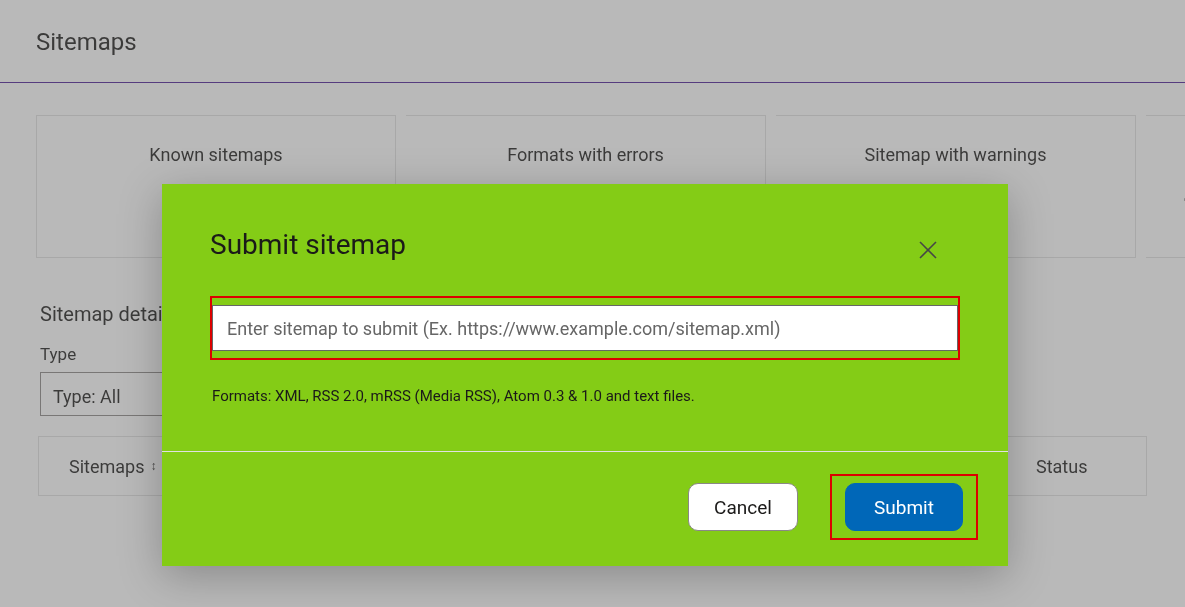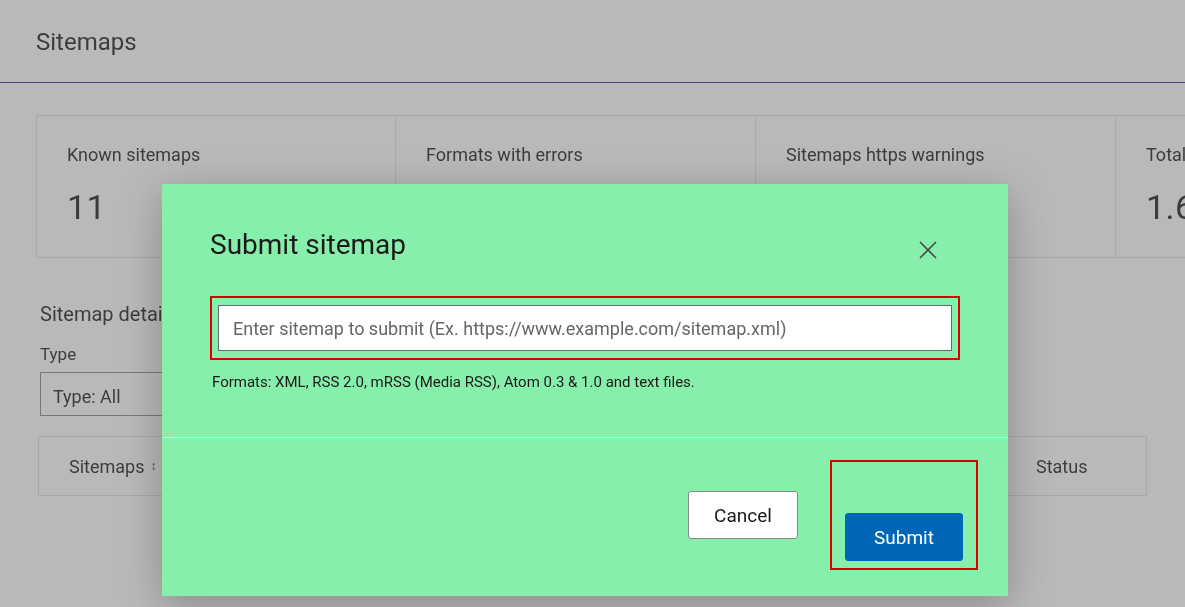--- a/index.html
+++ b/index.html
@@ -23,22 +23,23 @@
     border-bottom: 1px solid #4c1d95;
   }
   .page-title {
     font-size: 24px;
     font-weight: 400;
     color: #1b1a19;
   }
 
   .stats-row {
     display: flex;
-    gap: 0;
+    gap: 10px;
     padding: 32px 28px 0 36px;
+    text-align: center;
   }
   .stat-card {
     border: 1px solid #e1e1e1;
     padding: 28px 30px 30px 30px;
     min-width: 360px;
     margin-right: 0px;
   }
   .stat-card + .stat-card { border-left: none; }
   .stat-label {
     font-size: 18px;
@@ -108,21 +109,21 @@
     inset: 0;
     background: rgba(100,100,100,0.45);
   }
 
   
   .dialog {
     position: absolute;
     left: 162px;
     top: 184px;
     width: 846px;
-    background: #86efac;
+    background: #84cc16;
     box-shadow: 0 10px 40px rgba(0,0,0,0.25);
     display: flex;
     flex-direction: column;
   }
   .dialog-head {
     display: flex;
     justify-content: space-between;
     align-items: flex-start;
     padding: 44px 48px 0 48px;
   }
@@ -141,22 +142,22 @@
     color: #464646;
   }
   .close-btn svg { width: 24px; height: 24px; display:block; }
 
   .dialog-body {
     padding: 30px 48px 26px 48px;
   }
 
   .input-highlight {
     border: 2px solid #dc0000;
-    padding: 7px 6px;
-    margin-bottom: 7px;
+    padding: 7px 0;
+    margin-bottom: 21px;
   }
   .sitemap-input {
     width: 100%;
     height: 46px;
     border: 1px solid #666;
     font-size: 18px;
     padding: 0 14px;
     outline: none;
     font-family: inherit;
     color: #1b1a19;
@@ -181,40 +182,39 @@
     justify-content: flex-end;
     align-items: center;
     gap: 32px;
     padding: 22px 30px 26px 48px;
   }
   .btn {
     height: 48px;
     font-size: 19px;
     font-family: inherit;
     cursor: pointer;
-    border-radius: 3px;
+    border-radius: 10px;
     padding: 0 20px;
   }
   .btn-cancel {
     background: #fff;
     border: 1px solid #8a8886;
     color: #1b1a19;
     min-width: 110px;
   }
   .btn-submit-wrap {
     border: 2px solid #dc0000;
     padding: 7px 13px;
   }
   .btn-submit {
     background: #0067b8;
     border: 1px solid #0067b8;
     color: #fff;
     min-width: 118px;
     font-weight: 400;
-    margin-top: 44px;
   }
 </style>
 </head>
 <body>
 
 <div class="page">
 
   <div class="page-header">
     <h1 class="page-title">Sitemaps</h1>
   </div>
@@ -222,21 +222,21 @@
   <div class="stats-row">
     <div class="stat-card">
       <div class="stat-label">Known sitemaps</div>
       <div class="stat-value">11</div>
     </div>
     <div class="stat-card">
       <div class="stat-label">Formats with errors</div>
       <div class="stat-value"></div>
     </div>
     <div class="stat-card">
-      <div class="stat-label">Sitemaps https warnings</div>
+      <div class="stat-label">Sitemap with warnings</div>
       <div class="stat-value"></div>
     </div>
     <div class="stat-card" style="min-width:120px; border-right:none;">
       <div class="stat-label">Total</div>
       <div class="stat-value">1.6</div>
     </div>
   </div>
 
   <div class="section-title">Sitemap details</div>
 

